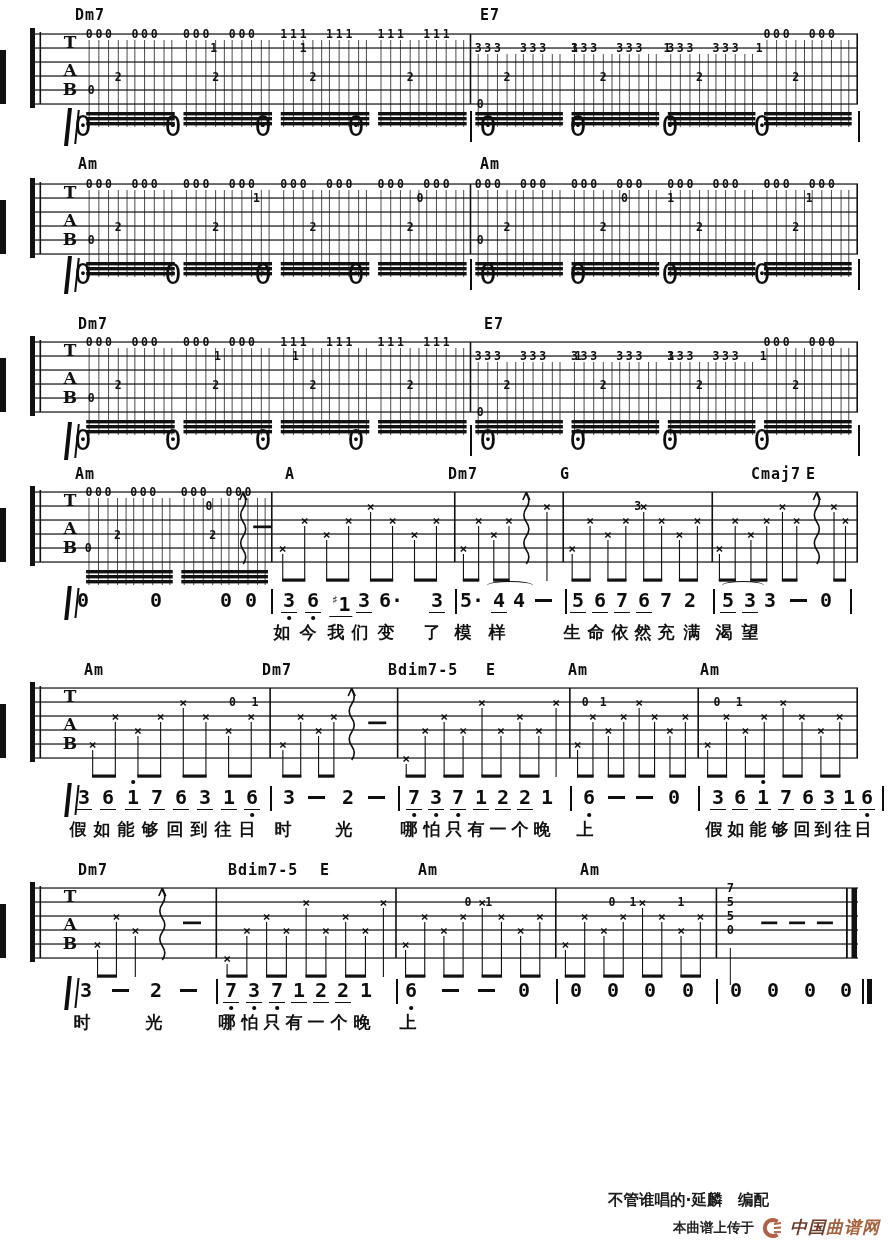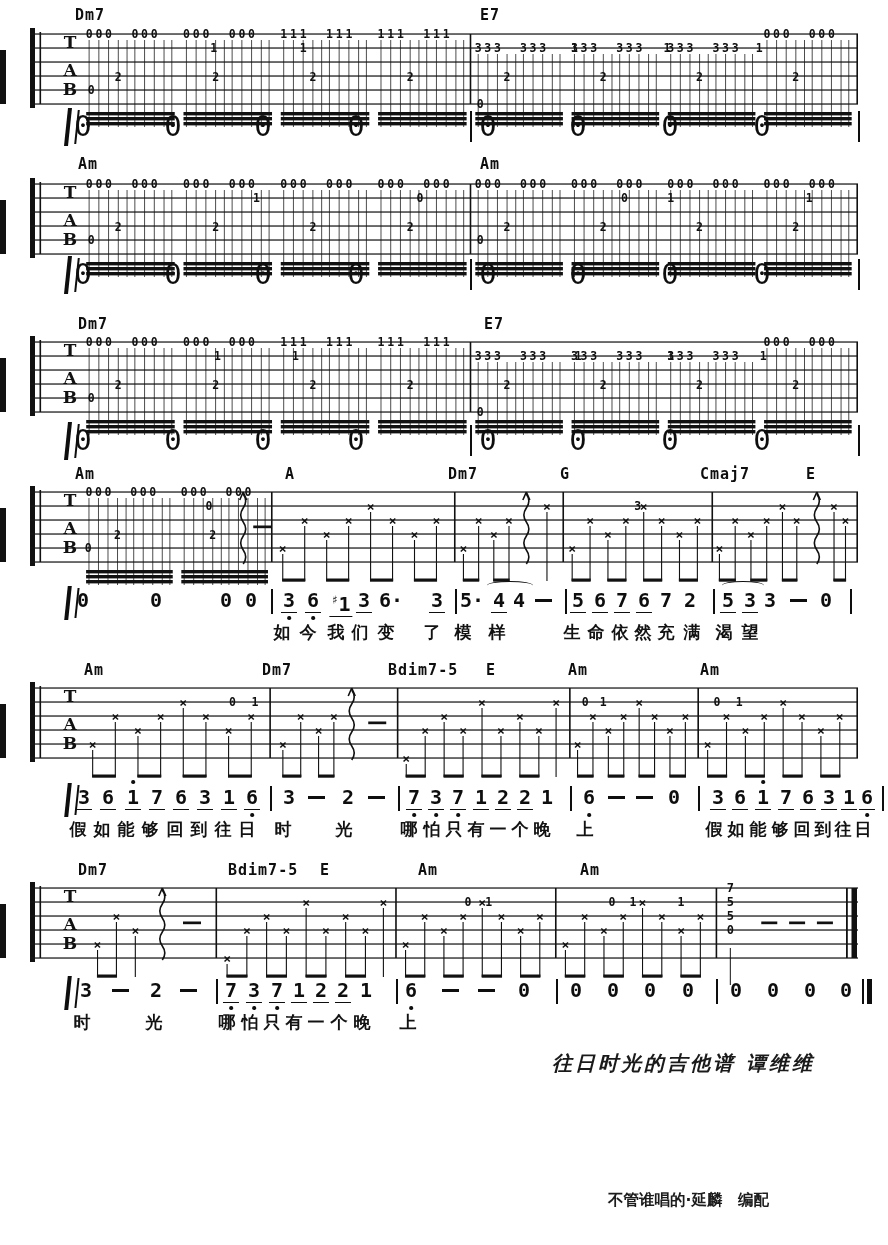--- a/index.html
+++ b/index.html
@@ -25,22 +25,31 @@
   .note{position:absolute;font:600 15.5px "DejaVu Sans",sans-serif;line-height:22px;color:#1c1c1c;text-align:justify}
   .credit{position:absolute;font:600 15.5px "DejaVu Sans",sans-serif;color:#1c1c1c;white-space:nowrap}
   .footerbar{position:absolute;display:flex;align-items:center;gap:7px}
   .f-label{font:600 13.5px "DejaVu Sans",sans-serif;color:#242424}
   .f-site{font:italic 800 17px "DejaVu Serif",serif;letter-spacing:1px;white-space:nowrap}
 </style>
 </head>
 <body>
 
 <div id="sheet">
-  <div class="hand" style="left:552px;top:1050px">往日时光的吉他谱 谭维维</div>
   <div class="credit" style="left:608px;top:1190px">不管谁唱的·延麟　编配</div>
+  <div class="footerbar" style="right:8px;top:1216px">
+    <span class="f-label">本曲谱上传于</span>
+    <svg width="22" height="22" viewBox="0 0 22 22">
+      <path d="M16.5 4.5 A8 8 0 1 0 16.5 17.5" fill="none" stroke="#b26144" stroke-width="4"></path>
+      <line x1="13" y1="7" x2="20" y2="6" stroke="#b26144" stroke-width="1.8"></line>
+      <line x1="13" y1="11" x2="20" y2="10.5" stroke="#b26144" stroke-width="1.8"></line>
+      <line x1="13" y1="15" x2="20" y2="15" stroke="#b26144" stroke-width="1.8"></line>
+    </svg>
+    <span class="f-site"><span style="color:#6f3b26">中国</span><span style="color:#a5643f">曲谱网</span></span>
+  </div>
 <div class="chord" style="left: 75px; top: 6px;">Dm7</div>
     <div class="chord" style="left: 480px; top: 6px;">E7</div>
     <svg width="888" height="106" viewBox="0 0 888 106" class="staff-svg" style="top:28px">
       <rect x="0" y="22" width="6" height="54" fill="#111111"></rect>
       <rect x="30" y="0" width="5" height="80" fill="#111111"></rect>
       <rect x="39.5" y="4" width="1.6" height="72" fill="#111111"></rect>
       <rect x="30" y="5.4" width="828" height="1.25" fill="#181818"></rect>
       <rect x="30" y="19.4" width="828" height="1.25" fill="#181818"></rect>
       <rect x="30" y="33.4" width="828" height="1.25" fill="#181818"></rect>
       <rect x="30" y="47.4" width="828" height="1.25" fill="#181818"></rect>
@@ -634,21 +643,21 @@
     <div class="jbar" style="left: 470px; top: 425px; height: 31px;"></div>
     <span class="jnum big" style="left: 488px; top: 424px;">0</span>
     <span class="jnum big" style="left: 578px; top: 424px;">0</span>
     <span class="jnum big" style="left: 670px; top: 424px;">0</span>
     <span class="jnum big" style="left: 762px; top: 424px;">0</span>
     <div class="jbar" style="left: 858px; top: 425px; height: 31px;"></div>
     <div class="chord" style="left: 75px; top: 465px;">Am</div>
     <div class="chord" style="left: 285px; top: 465px;">A</div>
     <div class="chord" style="left: 448px; top: 465px;">Dm7</div>
     <div class="chord" style="left: 560px; top: 465px;">G</div>
-    <div class="chord" style="left: 700px; top: 465px;">Cmaj7</div>
+    <div class="chord" style="left: 751px; top: 465px;">Cmaj7</div>
     <div class="chord" style="left: 806px; top: 465px;">E</div>
     <svg width="888" height="106" viewBox="0 0 888 106" class="staff-svg" style="top:486px">
       <rect x="0" y="22" width="6" height="54" fill="#111111"></rect>
       <rect x="30" y="0" width="5" height="80" fill="#111111"></rect>
       <rect x="39.5" y="4" width="1.6" height="72" fill="#111111"></rect>
       <rect x="30" y="5.4" width="828" height="1.25" fill="#181818"></rect>
       <rect x="30" y="19.4" width="828" height="1.25" fill="#181818"></rect>
       <rect x="30" y="33.4" width="828" height="1.25" fill="#181818"></rect>
       <rect x="30" y="47.4" width="828" height="1.25" fill="#181818"></rect>
       <rect x="30" y="61.4" width="828" height="1.25" fill="#181818"></rect>

